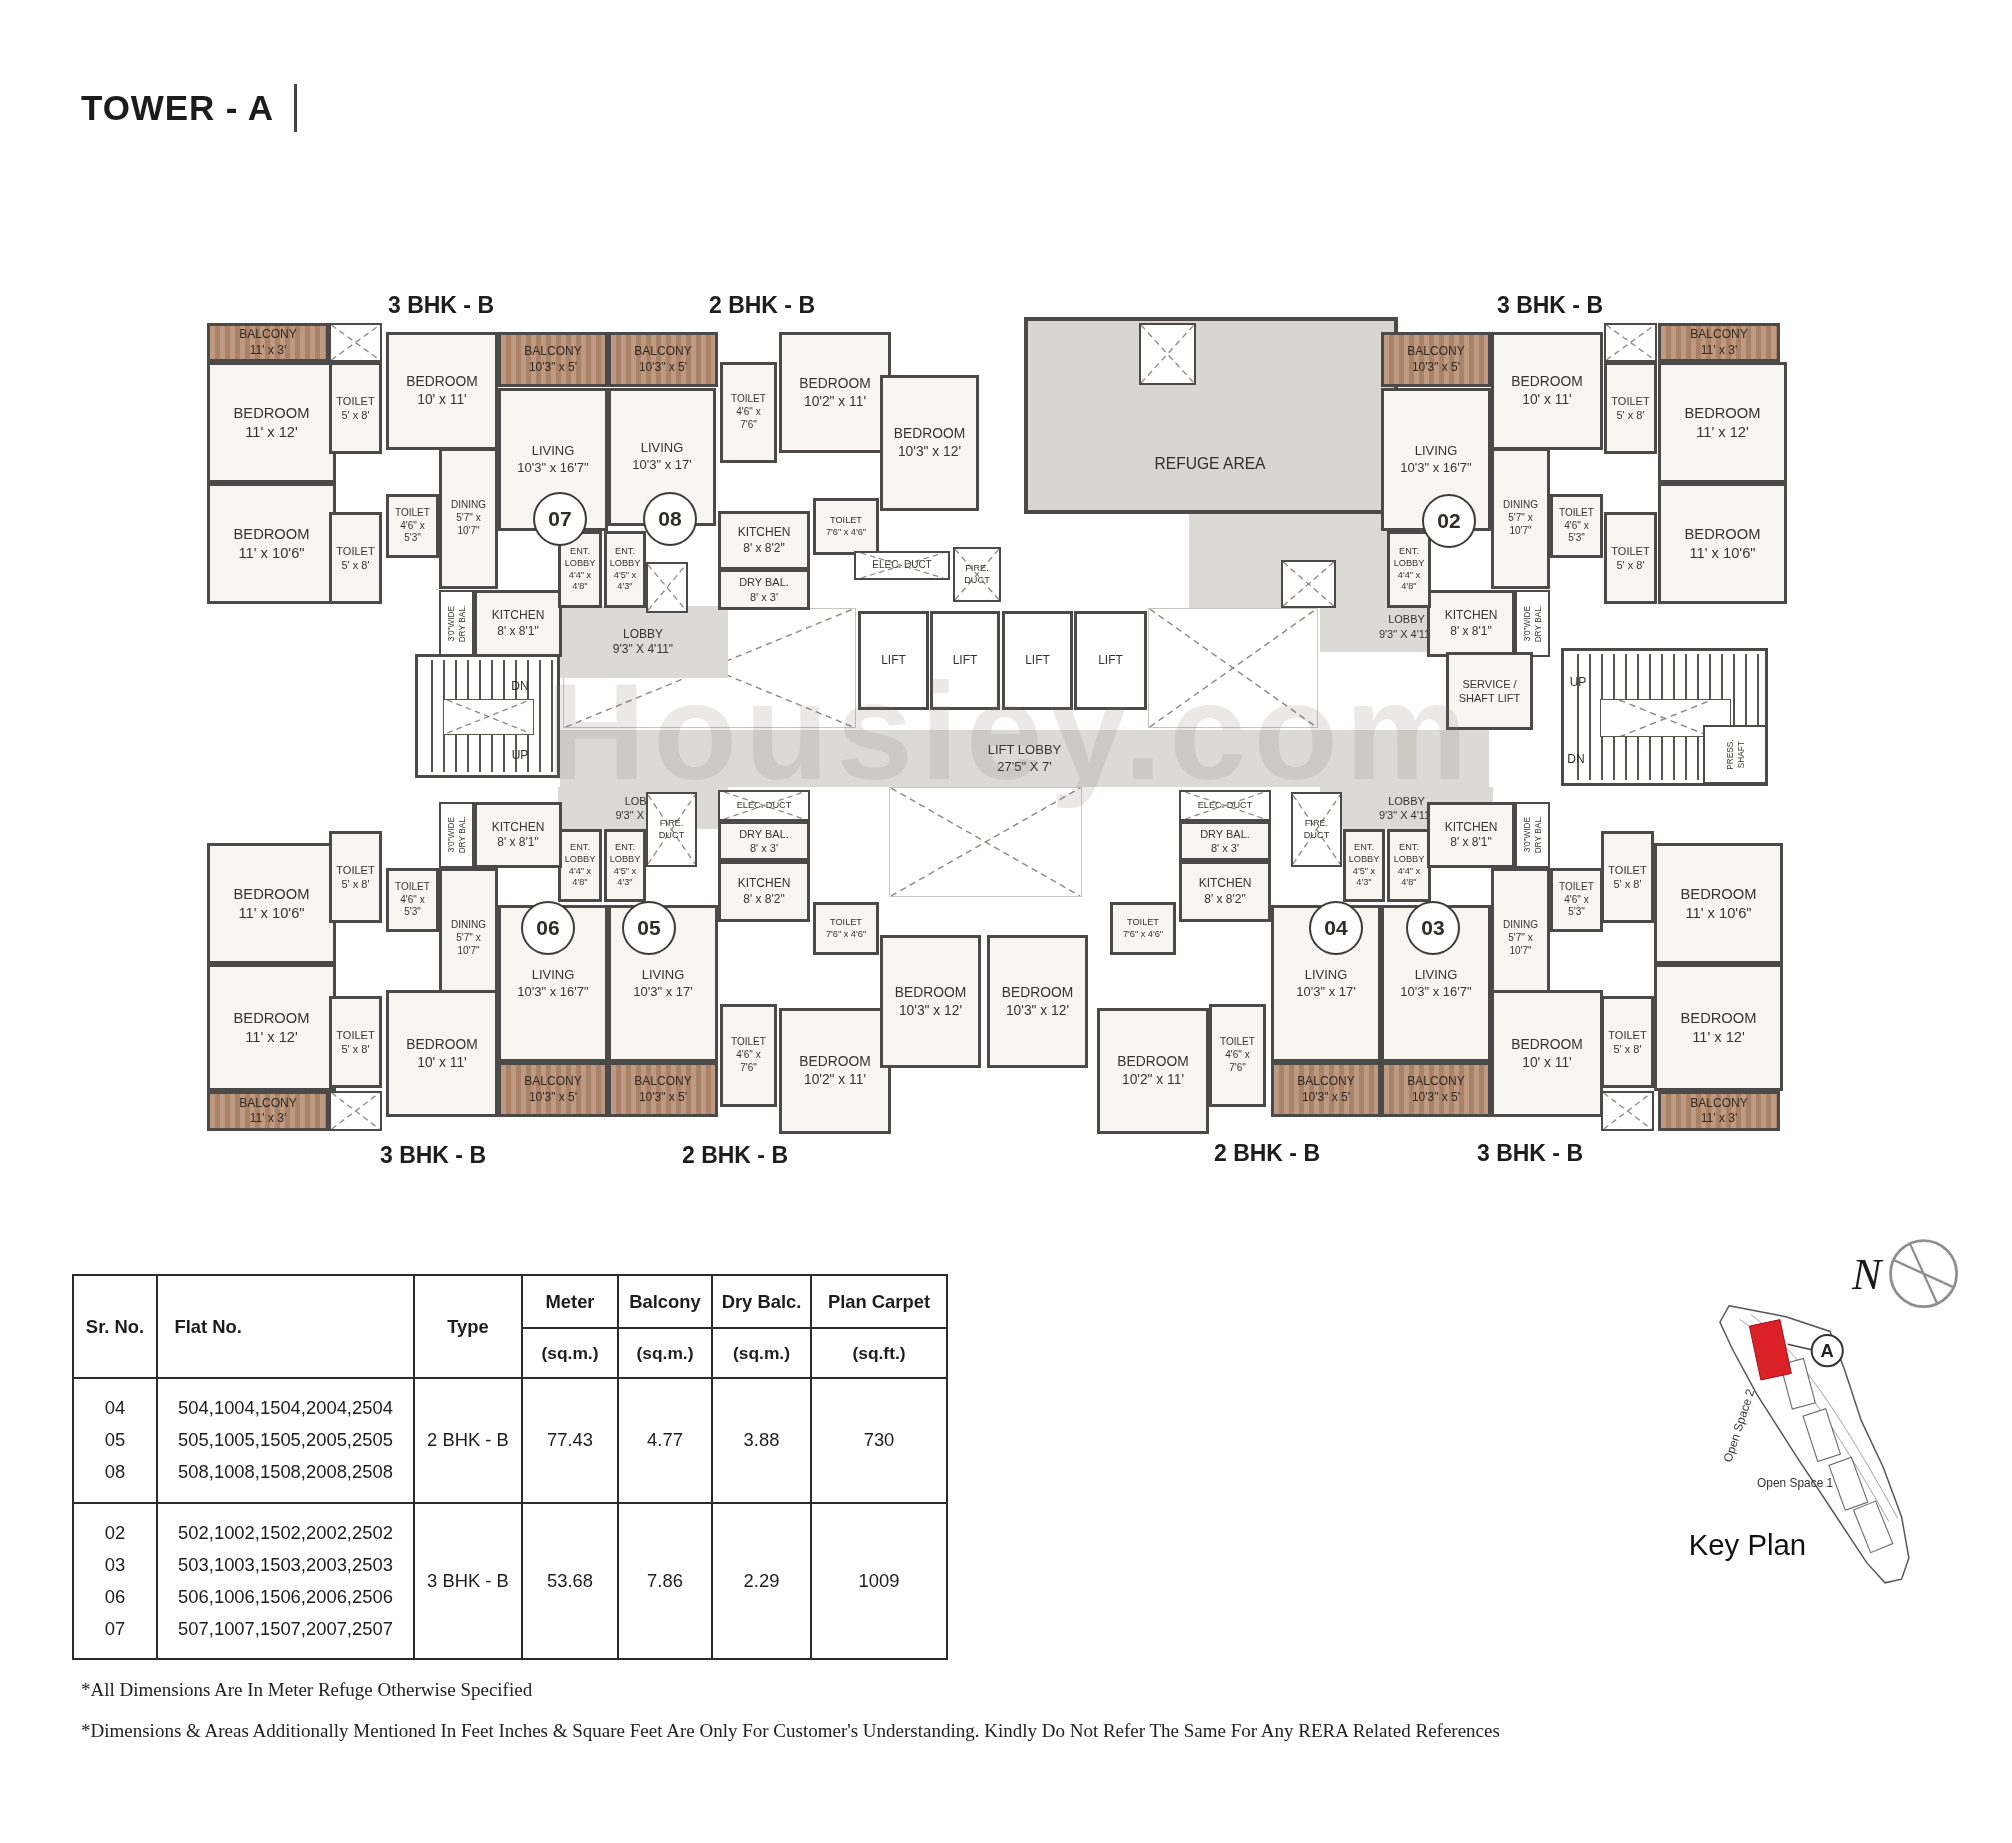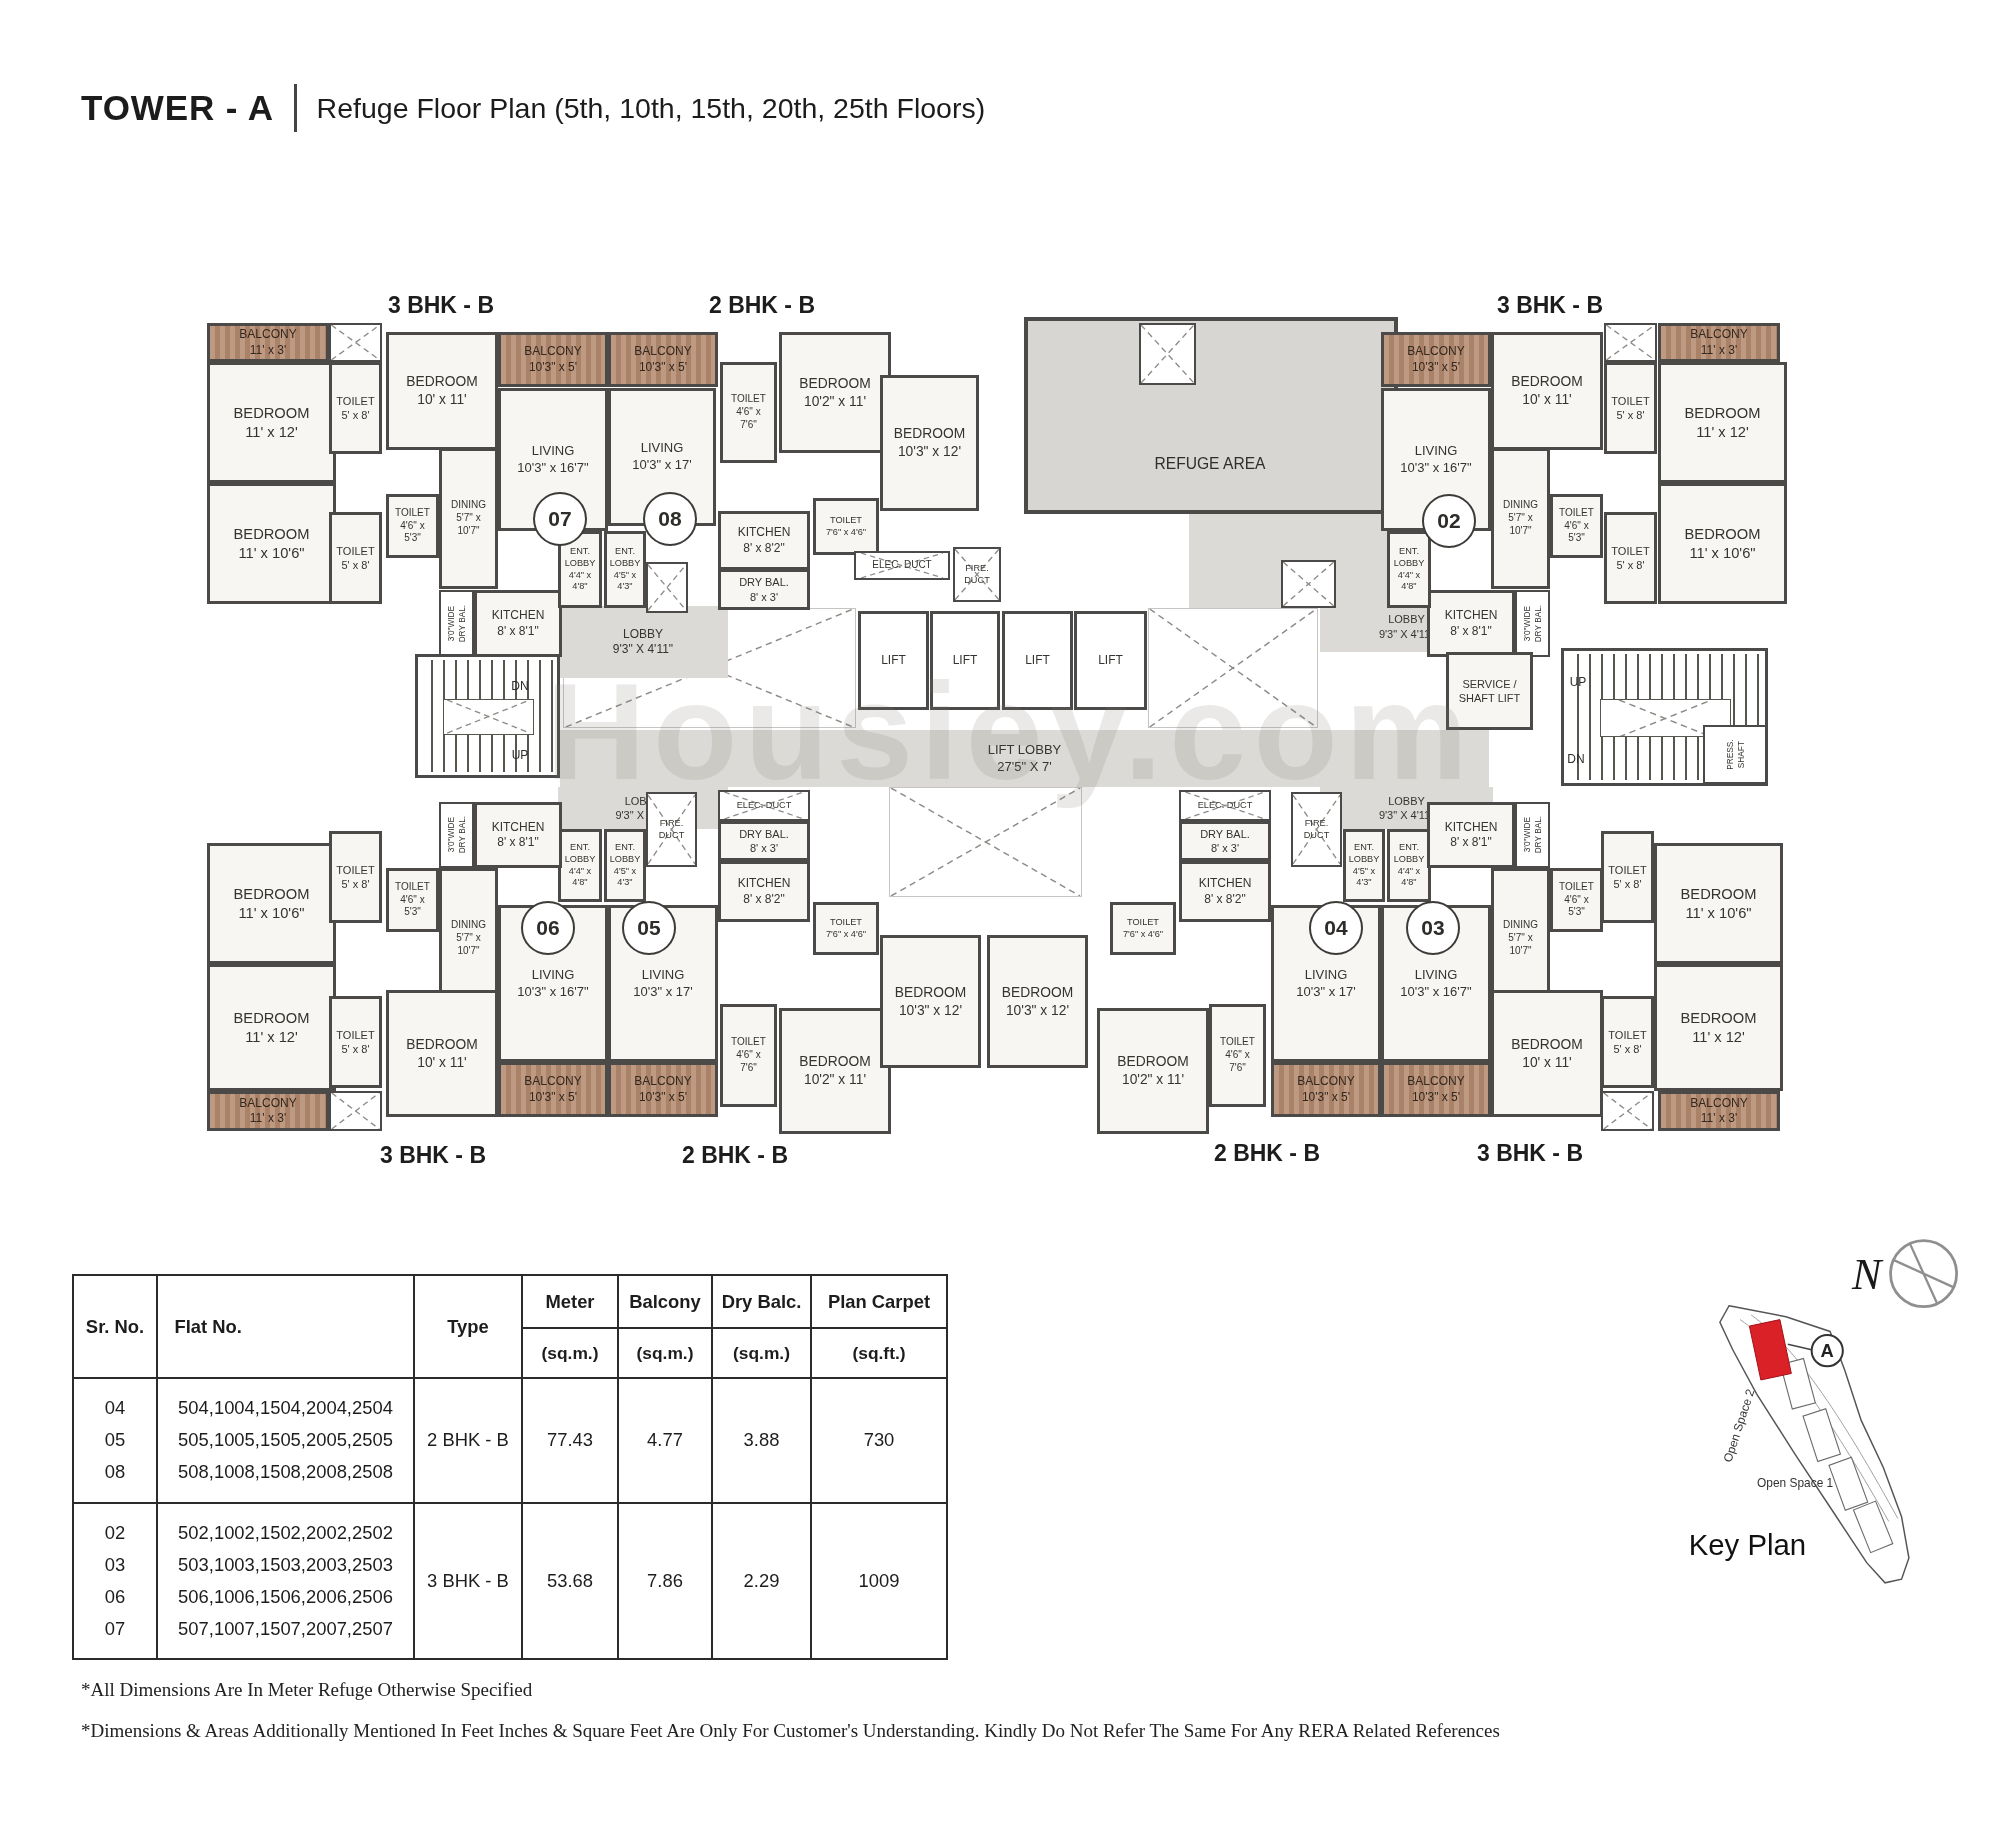--- a/index.html
+++ b/index.html
@@ -51,21 +51,20 @@
   .foot{position:absolute;left:81px;font-family:"Liberation Serif", serif;font-size:19px;color:#222;z-index:10;}
   
   #keyplan{position:absolute;left:1648px;top:1214px;z-index:10;}
 </style>
 </head>
 <body>
 
 <div id="hdr">
   <span class="tower">TOWER - A</span>
   <span class="bar"></span>
-  <span class="sub">Refuge Floor Plan (5th, 10th, 15th, 20th, 25th Floors)</span>
 </div>
 
 <div id="plan">
     <div class="rm void" style="left: 563px; top: 608px; width: 293px; height: 120px;">
       <svg viewBox="0 0 319 131" class="xsvg">
         <line x1="0" y1="0" x2="319" y2="131" stroke="#8c8b86" stroke-width="1.6" stroke-dasharray="7 5"></line>
         <line x1="0" y1="131" x2="319" y2="0" stroke="#8c8b86" stroke-width="1.6" stroke-dasharray="7 5"></line>
       </svg>
     </div>
     <div class="rm void" style="left: 1148px; top: 608px; width: 170px; height: 120px;">

